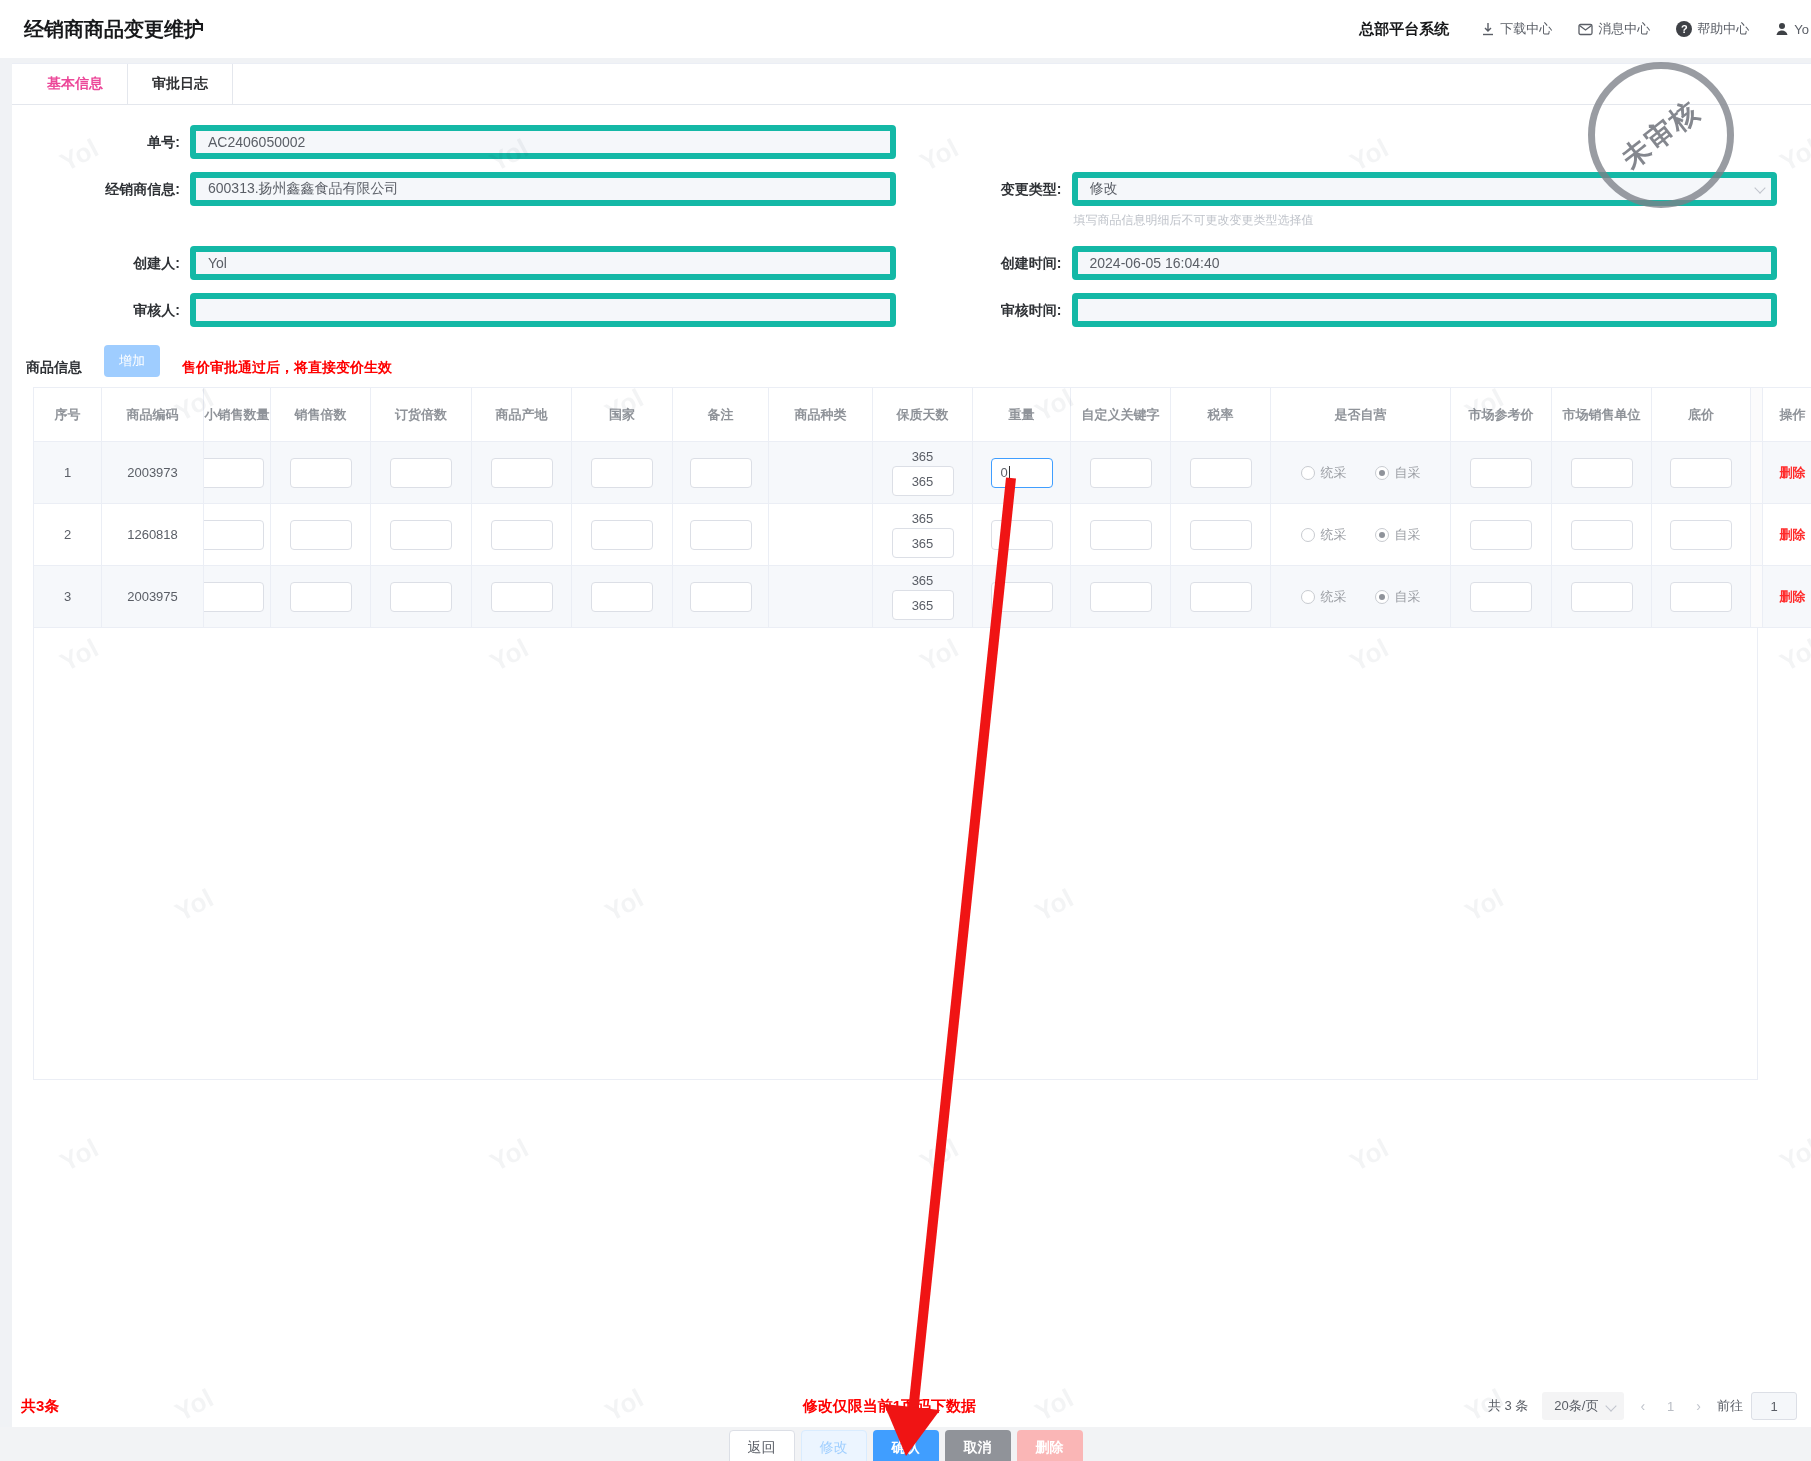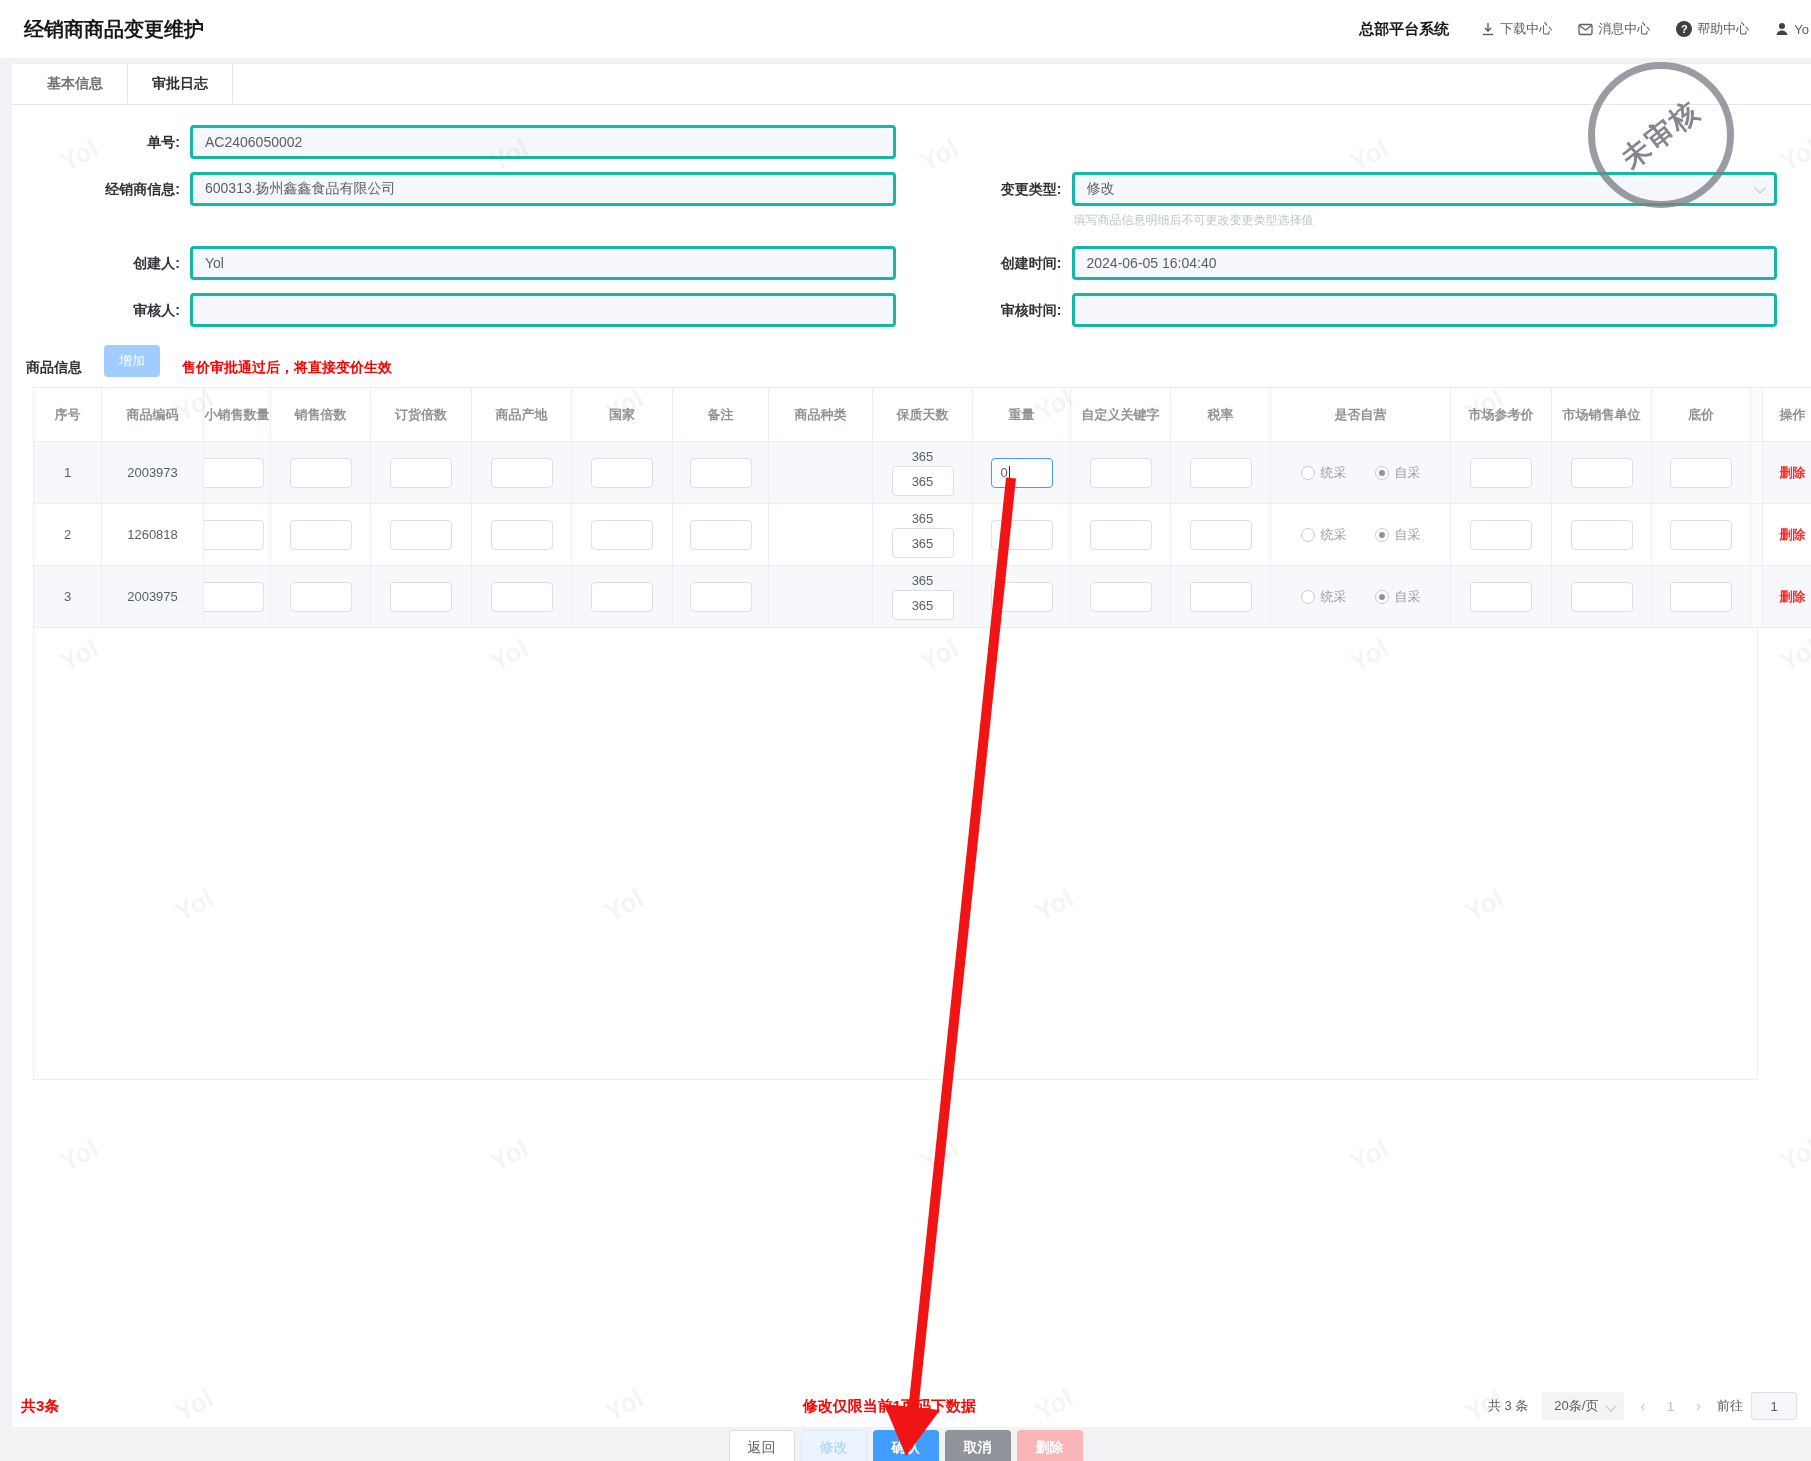--- a/index.html
+++ b/index.html
@@ -13,30 +13,30 @@
   .sysname { font-size:15px; font-weight:bold; color:#17181a; margin-right:6px; }
   .menu-item { display:flex; align-items:center; gap:5px; cursor:pointer; }
   .menu-item svg { display:block; }
   .qicon { width:16px; height:16px; border-radius:50%; background:#3e4146; color:#fff; font-size:11px; font-weight:bold; display:inline-flex; align-items:center; justify-content:center; }
   .user-item { overflow:hidden; }
 
   
   .card { position:absolute; left:12px; top:63px; right:0; bottom:34px; background:#fff; border-radius:6px 0 0 0; z-index:2; }
   .tabs { display:flex; border-bottom:1px solid #e4e7ed; border-top:1px solid #ebeef5; height:42px; }
   .tab { padding:0 24px; display:flex; align-items:center; font-size:14px; font-weight:bold; color:#303133; border-right:1px solid #e4e7ed; cursor:pointer; background:#fff; }
-  .tab.active { color:#737373;padding-left:35px; }
+  .tab.active { color:#ec4899;padding-left:35px; }
 
   
   .form { padding:20px 6px 0 0; position:relative; z-index:2; }
   .frow { display:flex; margin-bottom:13px;padding-left:30px; }
   .fcol { display:flex; width:50%; align-items:flex-start; }
   .flabel { width:148px; text-align:right; font-size:14px; font-weight:bold; color:#2f3236; padding-right:10px; line-height:34px; white-space:nowrap; flex:none; }
   .req { color:#f56c6c; margin-right:2px; }
   .fvalue { flex:1; margin-right:28px; position:relative; }
-  .finput { width:100%; height:34px; background:#f5f7fa; border:3px solid #14b8a6; border-radius:4px; font-size:14px; color:#5a5e66; padding:0 12px; line-height:32px; }
+  .finput { width:100%; height:34px; background:#f5f7fa; border:6px solid #14b8a6; border-radius:4px; font-size:14px; color:#5a5e66; padding:0 12px; line-height:32px; }
   .fselect { padding-right:30px; }
   .chev { position:absolute; right:13px; top:12px; width:8px; height:8px; border-right:1.4px solid #c0c4cc; border-bottom:1.4px solid #c0c4cc; transform:rotate(45deg); }
   .fhint { font-size:12px; color:#bfc3ca; margin:6px 0 0 2px; height:14px; }
   .gap-lg { margin-bottom:13px; margin-top:20px; }
 
   
   .sechead { display:flex; align-items:flex-end; margin:18px 3px 10px 14px; gap:22px; position:relative; z-index:2; }
   .sectitle { font-size:14px; font-weight:bold; color:#2f3236; }
   .addbtn { background:#9fcdff; color:#fff; font-size:13px; border:none; border-radius:4px; padding:7px 15px; cursor:pointer; }
   .secnote { color:#fe0000; font-size:14px; font-weight:bold; }

